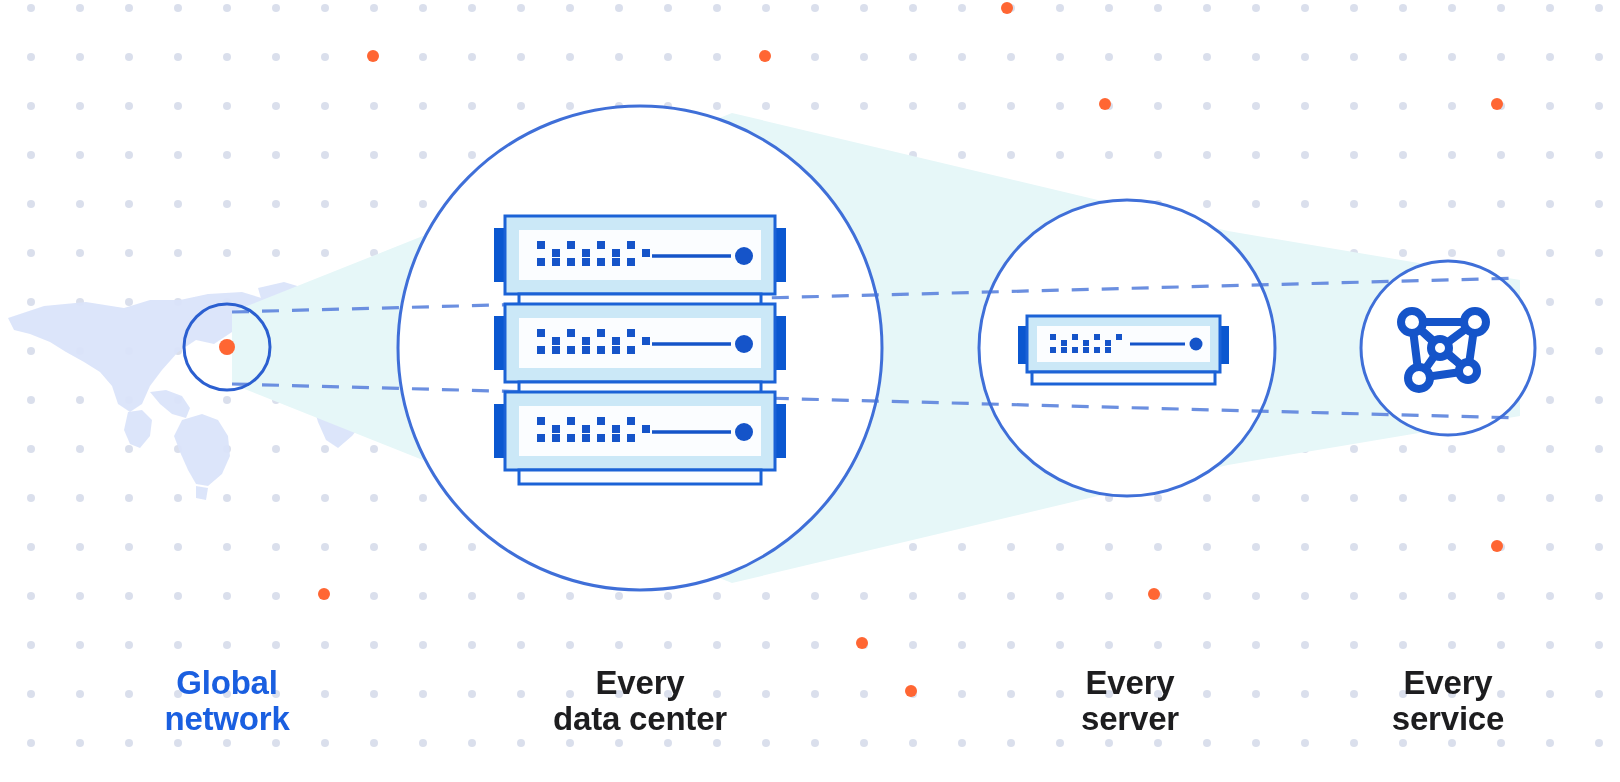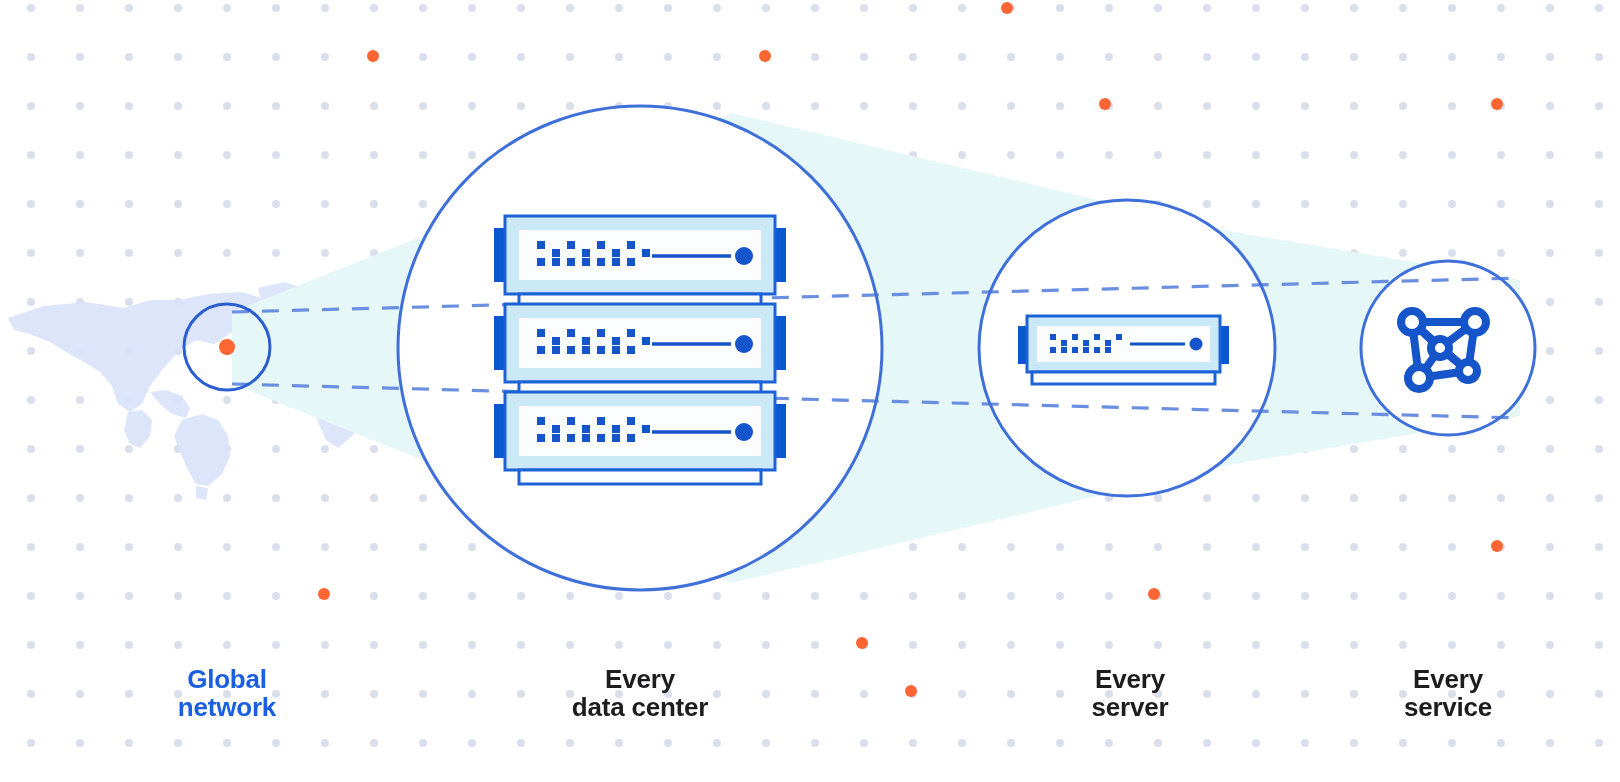--- a/index.html
+++ b/index.html
@@ -22,21 +22,21 @@
     position: absolute;
     top: 0;
     left: 0;
     width: 1620px;
     height: 782px;
   }
   .label {
     position: absolute;
     text-align: center;
     font-family: "Liberation Sans", sans-serif;
-    font-size: 26px;
+    font-size: 33px;
     font-weight: 700;
     line-height: 1.08;
     letter-spacing: -0.2px;
     color: #1d1d1f;
     white-space: pre-line;
     user-select: none;
   }
   .label.accent { color: #1a5fe0; }
 </style>
 </head>

